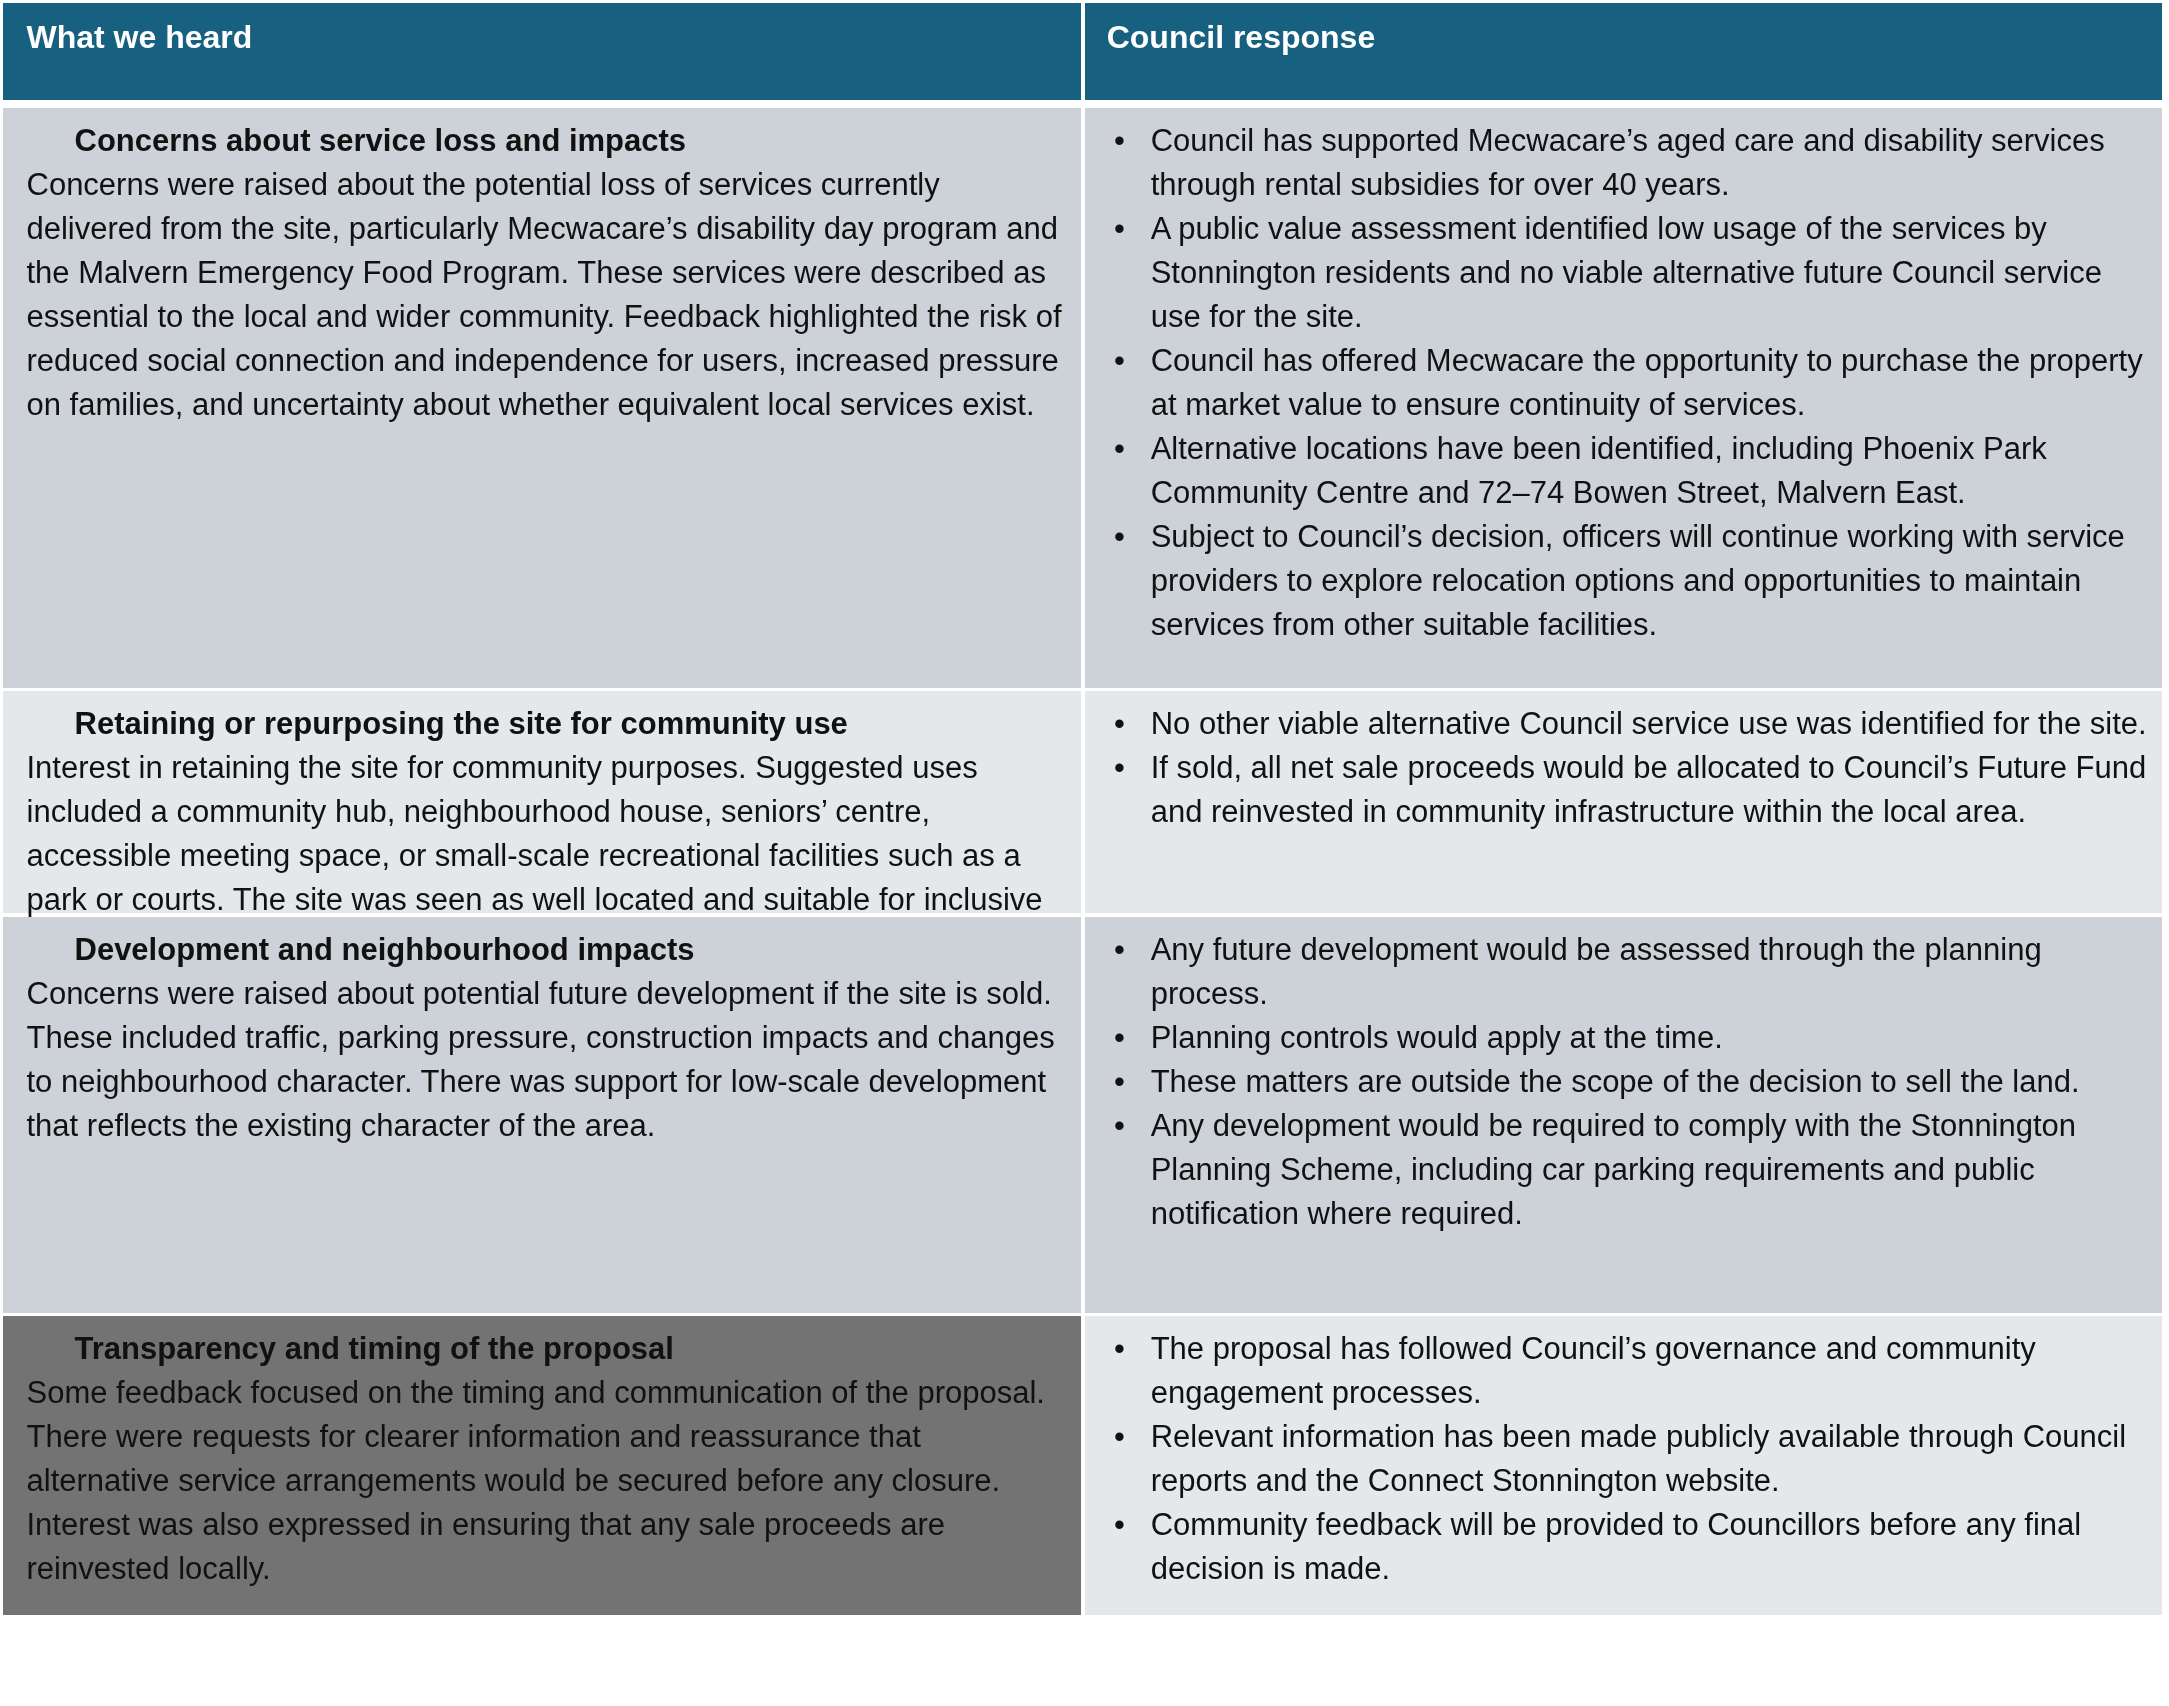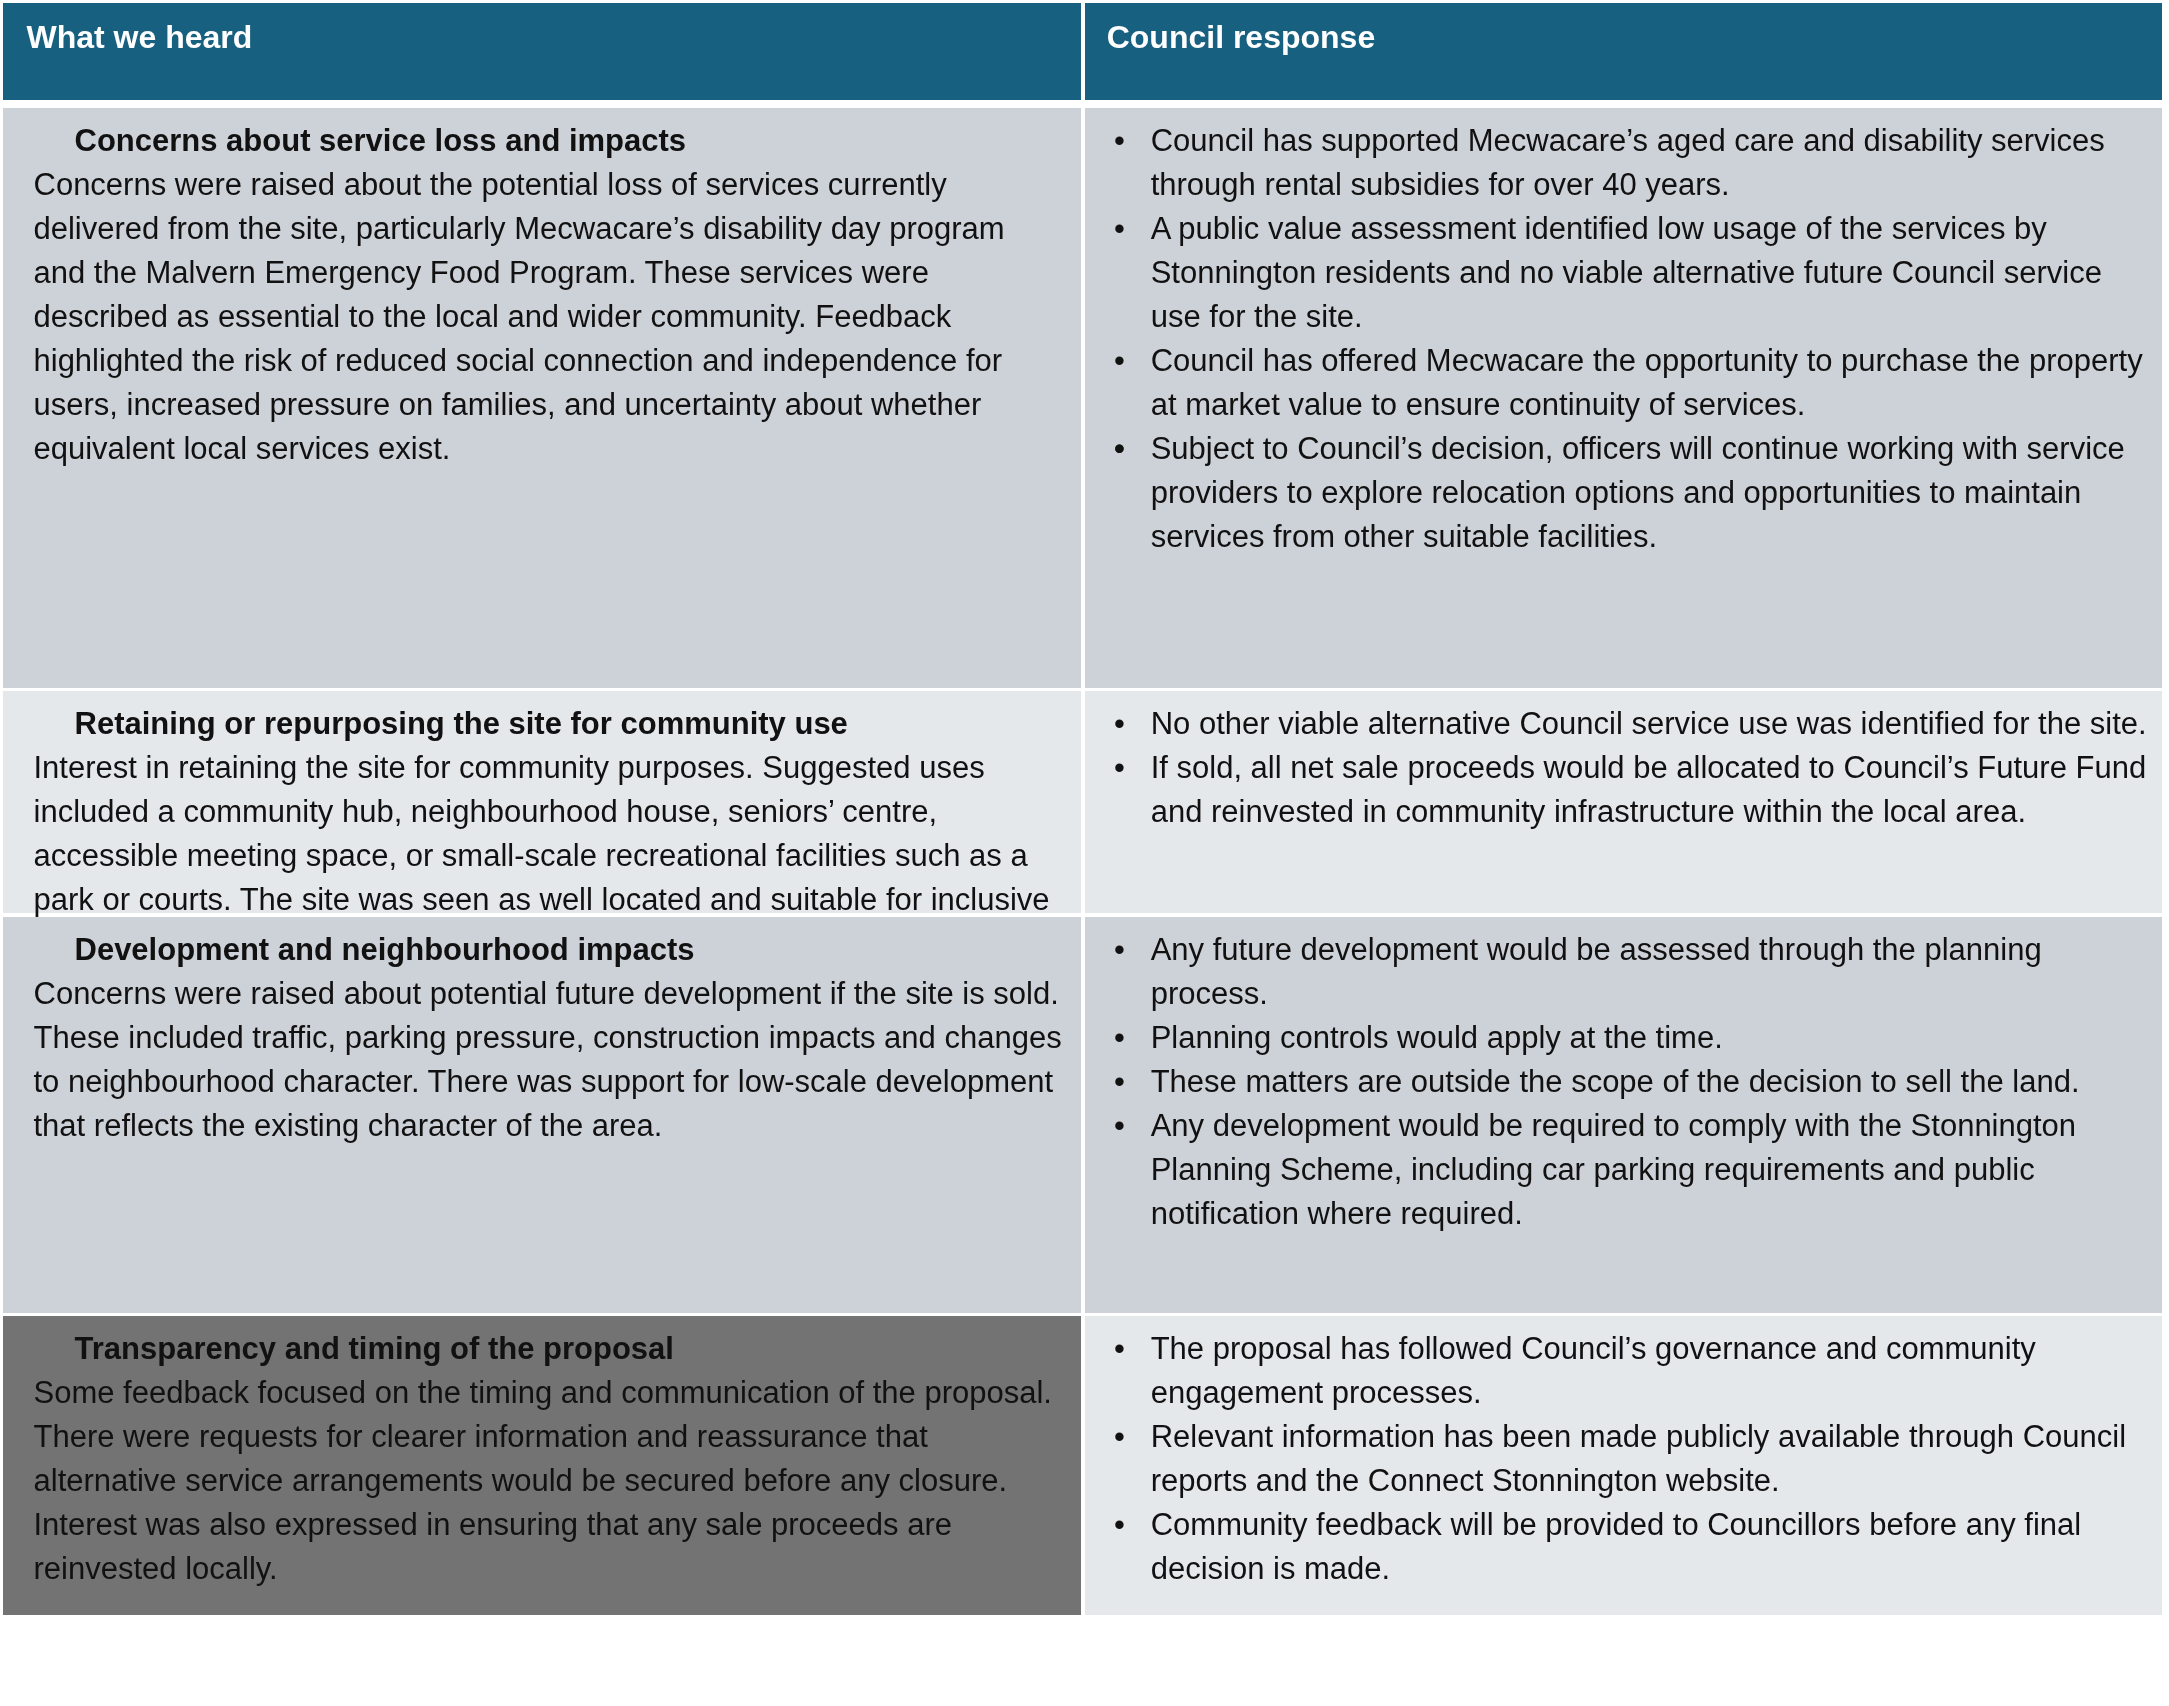--- a/index.html
+++ b/index.html
@@ -61,21 +61,20 @@
     .row3 .cell { height: 396px; }
     .row4 .cell { height: 299px; }
 
     .title {
       font-weight: bold;
       display: block;
       margin-left: 48px;
     }
     .desc {
       display: block;
-      margin-left: 7px;
     }
     ul.bullets {
       list-style: none;
       margin: 0;
       padding: 0;
     }
     ul.bullets li {
       position: relative;
       padding-left: 44px;
     }
@@ -99,21 +98,21 @@
   <div class="row body-row dark row1">
     <div class="cell col-left" style="background: rgb(205, 209, 216);">
       <span class="title">Concerns about service loss and impacts</span>
       <span class="desc">Concerns were raised about the potential loss of services currently delivered from the site, particularly Mecwacare’s disability day program and the Malvern Emergency Food Program. These services were described as essential to the local and wider community. Feedback highlighted the risk of reduced social connection and independence for users, increased pressure on families, and uncertainty about whether equivalent local services exist.</span>
     </div>
     <div class="cell col-right" style="background: rgb(205, 209, 216);">
       <ul class="bullets">
         <li><span class="dot">•</span><span>Council has supported Mecwacare’s aged care and disability services through rental subsidies for over 40 years.</span></li>
         <li><span class="dot">•</span><span>A public value assessment identified low usage of the services by Stonnington residents and no viable alternative future Council service use for the site.</span></li>
         <li><span class="dot">•</span><span>Council has offered Mecwacare the opportunity to purchase the property at market value to ensure continuity of services.</span></li>
-        <li><span class="dot">•</span></li>
+        <li><span class="dot">•</span><span>Alternative locations have been identified, including Phoenix Park Community Centre and 72–74 Bowen Street, Malvern East.</span></li>
         <li><span class="dot">•</span><span>Subject to Council’s decision, officers will continue working with service providers to explore relocation options and opportunities to maintain services from other suitable facilities.</span></li>
       </ul>
     </div>
   </div>
   <div class="gap"></div>
 
   <div class="row body-row light row2">
     <div class="cell col-left" style="background: rgb(229, 232, 235);">
       <span class="title">Retaining or repurposing the site for community use</span>
       <span class="desc">Interest in retaining the site for community purposes. Suggested uses included a community hub, neighbourhood house, seniors’ centre, accessible meeting space, or small-scale recreational facilities such as a park or courts. The site was seen as well located and suitable for inclusive community use.</span>

